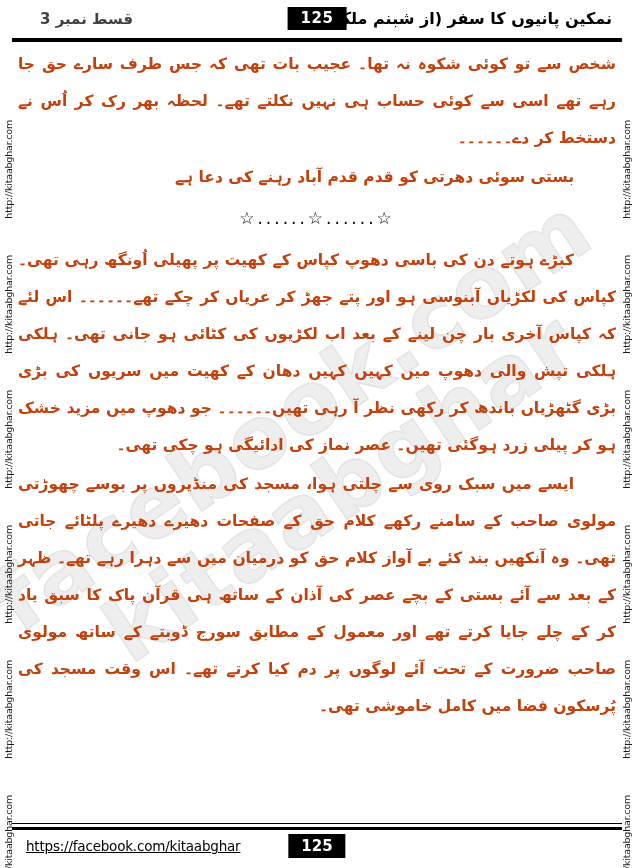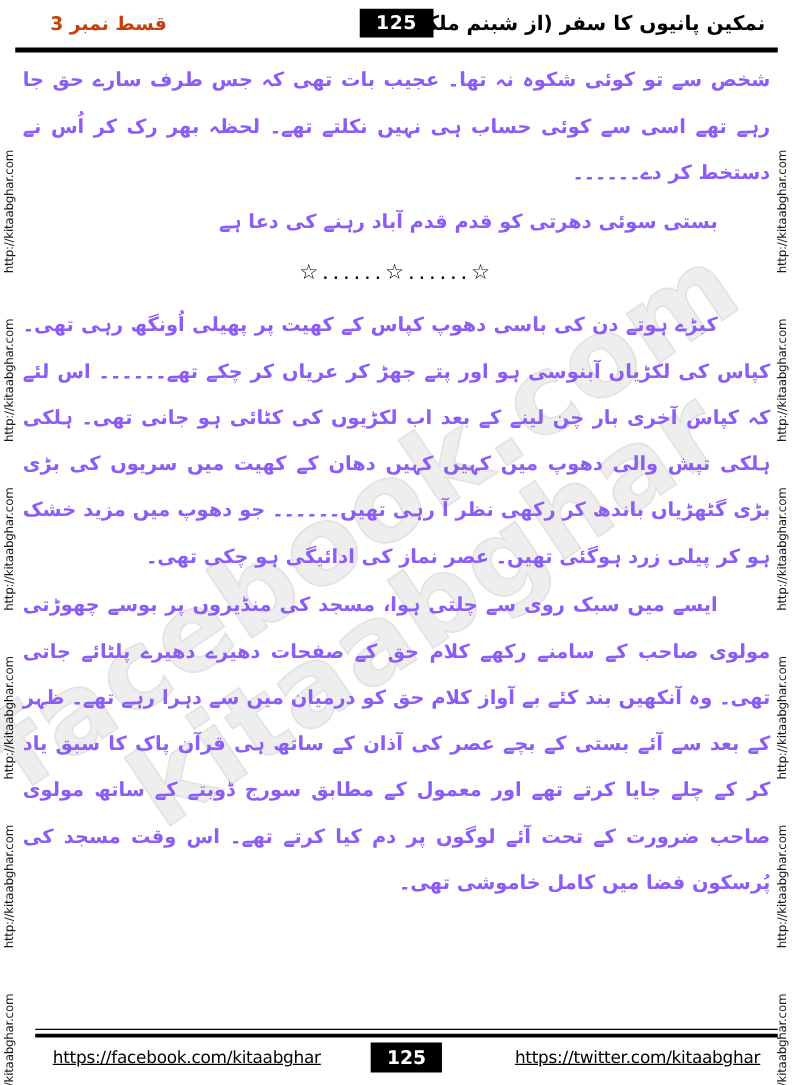--- a/index.html
+++ b/index.html
@@ -93,21 +93,21 @@
     white-space: nowrap;
     line-height: 30px;
   }
   .hdr-episode {
     position: absolute;
     left: 24px;
     top: 0;
     font-family: "DejaVu Sans", sans-serif;
     font-size: 15px;
     font-weight: 700;
-    color: #c2410c;
+    color: #404040;
     direction: rtl;
     white-space: nowrap;
     line-height: 30px;
   }
   .page-badge {
     position: absolute;
     left: 50%;
     transform: translateX(-50%);
     top: 3px;
     background: #000000;
@@ -143,21 +143,21 @@
     left: 18px;
     right: 18px;
     bottom: 60px;
     z-index: 4;
     direction: rtl;
   }
   .para {
     font-family: "DejaVu Sans", sans-serif;
     font-size: 15.5px;
     line-height: 37px;
-    color: #8b5cf6;
+    color: #c2410c;
     text-align: justify;
     text-align-last: right;
     direction: rtl;
     margin: 0 0 2px 0;
     font-weight: 600;
   }
   .para.indent { text-indent: 42px; }
   .separator {
     text-align: center;
     font-family: "DejaVu Sans", sans-serif;
@@ -165,21 +165,21 @@
     color: #000;
     letter-spacing: 3px;
     line-height: 40px;
     margin: 2px 0 4px 0;
     direction: ltr;
   }
 
   
   .footer {
     position: absolute;
-    left: 16px;
+    left: 0;
     right: 0;
     bottom: 0;
     height: 58px;
     z-index: 6;
   }
   .footer .rule-thin  { bottom: 44px; top: auto; }
   .footer .rule-thick { bottom: 38px; top: auto; height: 3px; }
   .foot-inner {
     position: absolute;
     bottom: 4px;
@@ -255,17 +255,16 @@
     <div class="vtext" style="top:660px;">http://kitaabghar.com</div>
     <div class="vtext" style="top:795px;">http://kitaabghar.com</div>
   </div>
 
   <div class="footer">
     <div class="rule-thin"></div>
     <div class="rule-thick"></div>
     <div class="foot-inner">
       <a class="foot-link fb" href="#">https://facebook.com/kitaabghar</a>
       <div class="foot-badge">125</div>
-      <a class="foot-link tw" href="#">https://twitter.com/kitaabghar</a>
     </div>
   </div>
 
 </div>
 
 </body></html>

